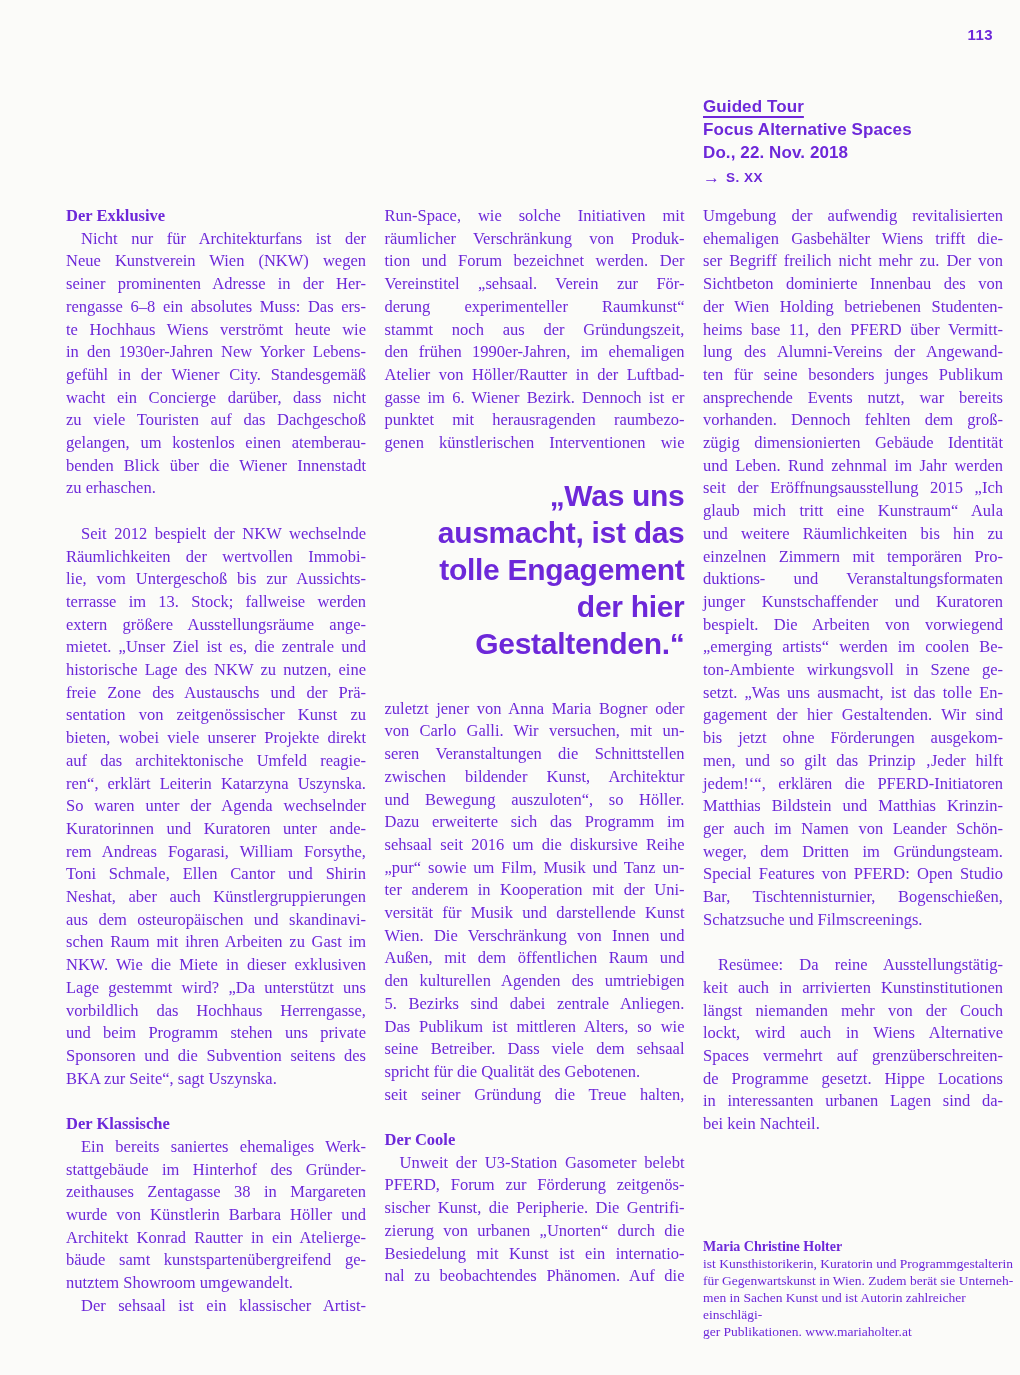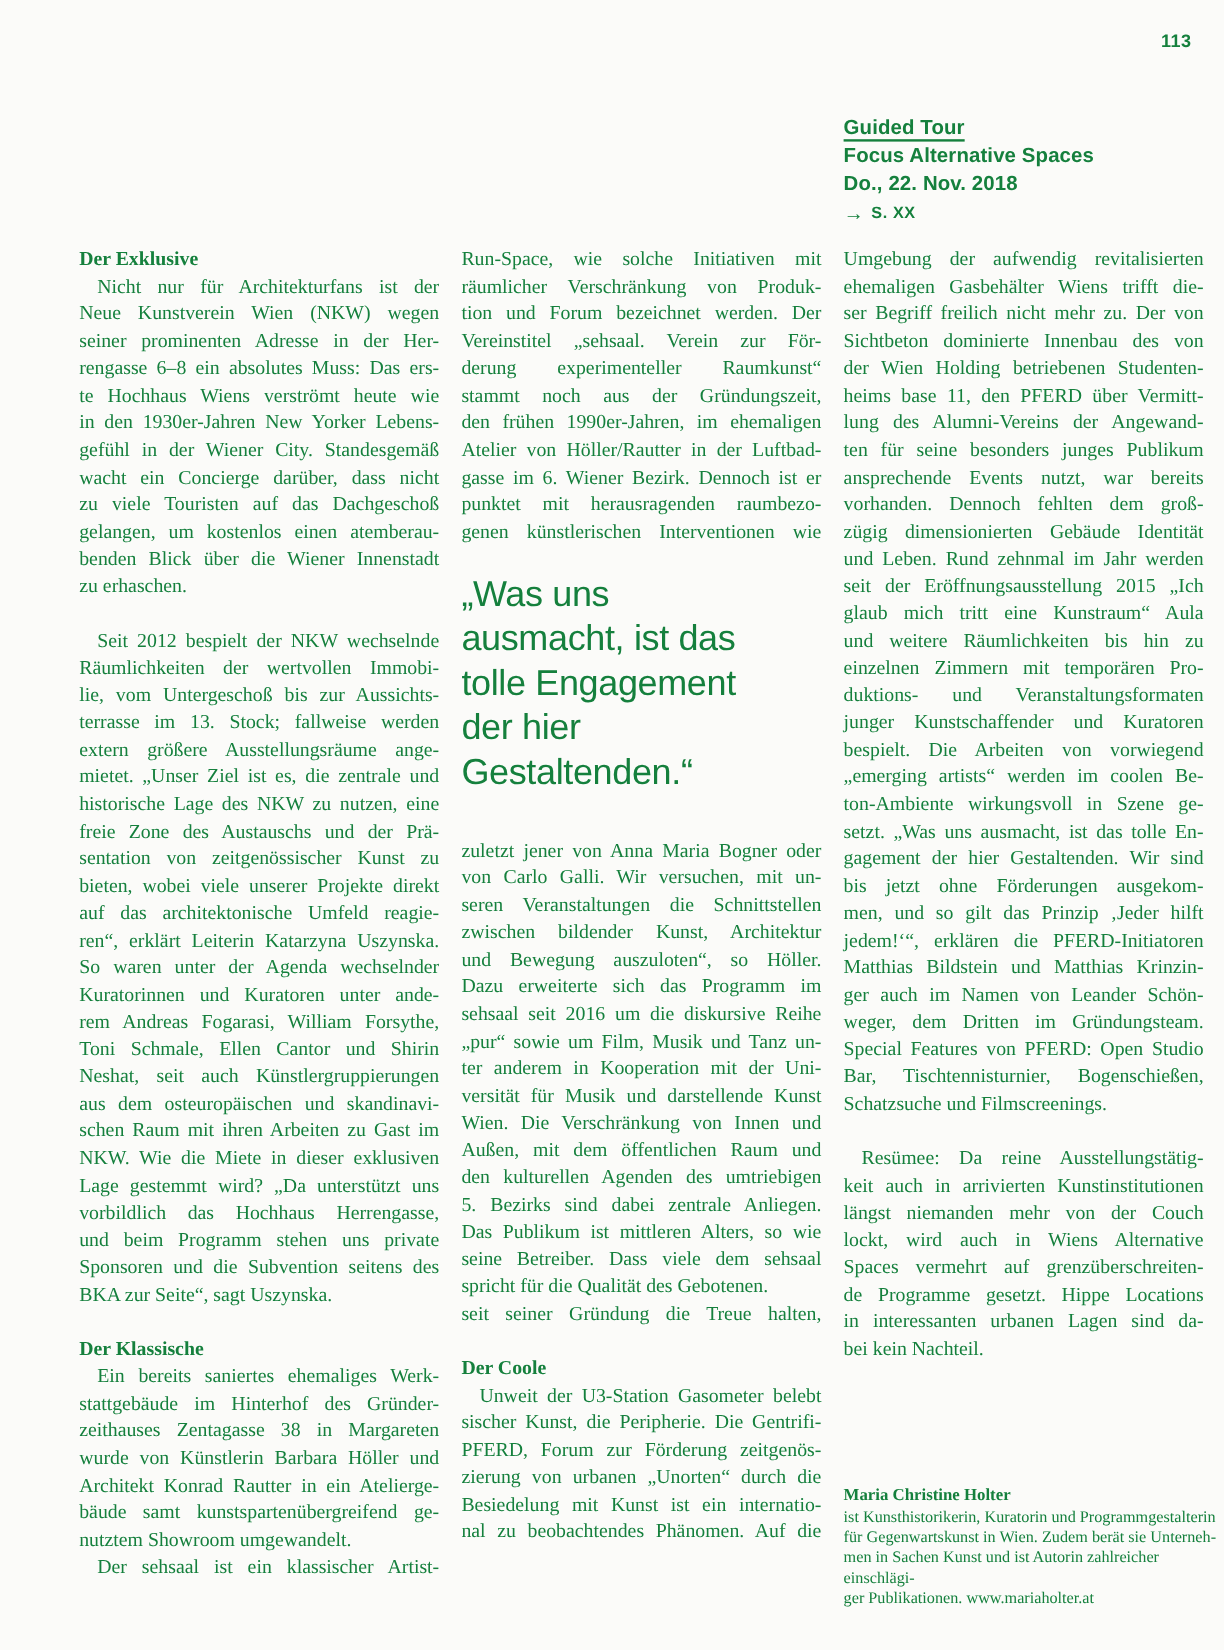--- a/index.html
+++ b/index.html
@@ -1,18 +1,18 @@
 <!DOCTYPE html>
 <html><head>
 <meta charset="utf-8">
 <style>
   html,body { margin:0; padding:0; background:#e8e8e8; }
   .page {
     position:relative; width:1020px; height:1375px;
-    background:#fbfbf9; color:#15803d;
+    background:#fbfbf9; color:#6d28d9;
     font-family:"Liberation Serif", serif;
     overflow:hidden;
   }
   .pagenum {
     position:absolute; top:26px; right:27px;
     font-family:"Liberation Sans", sans-serif;
     font-weight:700; font-size:15px; letter-spacing:.4px;
   }
   .header {
     position:absolute; left:703px; top:74px;
@@ -29,22 +29,22 @@
     display:flex; gap:18.5px; width:938px;
   }
   .col { width:300px; font-size:16.5px; line-height:22.7px; }
   .line { text-align:justify; text-align-last:justify; }
   .line.end { text-align-last:left; }
   .line.indent { text-indent:15px; }
   .heading { font-weight:700; }
   .gap { height:22.7px; }
   .pullquote {
     font-family:"Liberation Sans", sans-serif;
-    font-weight:400; font-size:30px; line-height:37px;
-    text-align:left; letter-spacing:-.3px;
+    font-weight:700; font-size:30px; line-height:37px;
+    text-align:right; letter-spacing:-.3px;
     margin:22px 0 36px 0;
   }
   .bio {
     position:absolute; left:703px; top:1238px; width:315px;
     font-size:13.5px; line-height:17px;
   }
   .bio-name { font-weight:700; font-size:14px; }
 </style>
 </head>
 <body>
@@ -87,21 +87,21 @@
         <div class="line">historische Lage des NKW zu nutzen, eine</div>
         <div class="line">freie Zone des Austauschs und der Prä-</div>
         <div class="line">sentation von zeitgenössischer Kunst zu</div>
         <div class="line">bieten, wobei viele unserer Projekte direkt</div>
         <div class="line">auf das architektonische Umfeld reagie-</div>
         <div class="line">ren“, erklärt Leiterin Katarzyna Uszynska.</div>
         <div class="line">So waren unter der Agenda wechselnder</div>
         <div class="line">Kuratorinnen und Kuratoren unter ande-</div>
         <div class="line">rem Andreas Fogarasi, William Forsythe,</div>
         <div class="line">Toni Schmale, Ellen Cantor und Shirin</div>
-        <div class="line">Neshat, seit auch Künstlergruppierungen</div>
+        <div class="line">Neshat, aber auch Künstlergruppierungen</div>
         <div class="line">aus dem osteuropäischen und skandinavi-</div>
         <div class="line">schen Raum mit ihren Arbeiten zu Gast im</div>
         <div class="line">NKW. Wie die Miete in dieser exklusiven</div>
         <div class="line">Lage gestemmt wird? „Da unterstützt uns</div>
         <div class="line">vorbildlich das Hochhaus Herrengasse,</div>
         <div class="line">und beim Programm stehen uns private</div>
         <div class="line">Sponsoren und die Subvention seitens des</div>
         <div class="line end">BKA zur Seite“, sagt Uszynska.</div>
         <div class="gap"></div>
         <div class="heading">Der Klassische</div>
@@ -147,22 +147,22 @@
         <div class="line">Außen, mit dem öffentlichen Raum und</div>
         <div class="line">den kulturellen Agenden des umtriebigen</div>
         <div class="line">5. Bezirks sind dabei zentrale Anliegen.</div>
         <div class="line">Das Publikum ist mittleren Alters, so wie</div>
         <div class="line">seine Betreiber. Dass viele dem sehsaal</div>
         <div class="line end">spricht für die Qualität des Gebotenen.</div>
         <div class="line">seit seiner Gründung die Treue halten,</div>
         <div class="gap"></div>
         <div class="heading">Der Coole</div>
         <div class="line indent">Unweit der U3-Station Gasometer belebt</div>
+        <div class="line">PFERD, Forum zur Förderung zeitgenös-</div>
         <div class="line">sischer Kunst, die Peripherie. Die Gentrifi-</div>
-        <div class="line">PFERD, Forum zur Förderung zeitgenös-</div>
         <div class="line">zierung von urbanen „Unorten“ durch die</div>
         <div class="line">Besiedelung mit Kunst ist ein internatio-</div>
         <div class="line">nal zu beobachtendes Phänomen. Auf die</div>
       </div>
       <div class="col">
         <div class="line">Umgebung der aufwendig revitalisierten</div>
         <div class="line">ehemaligen Gasbehälter Wiens trifft die-</div>
         <div class="line">ser Begriff freilich nicht mehr zu. Der von</div>
         <div class="line">Sichtbeton dominierte Innenbau des von</div>
         <div class="line">der Wien Holding betriebenen Studenten-</div>

